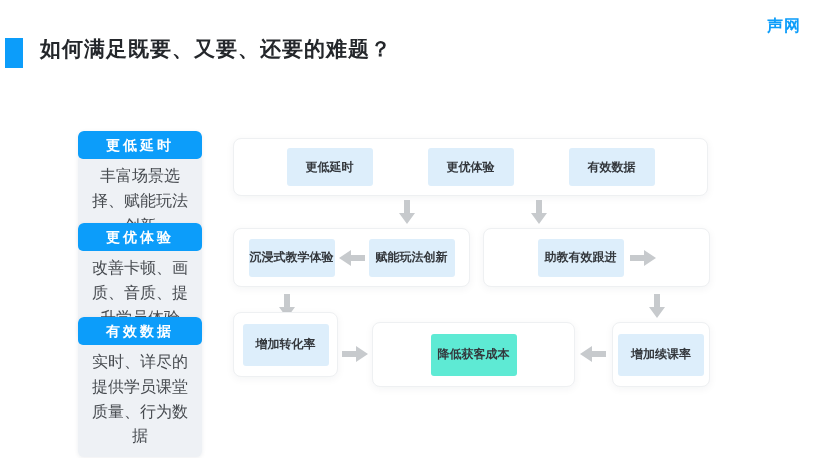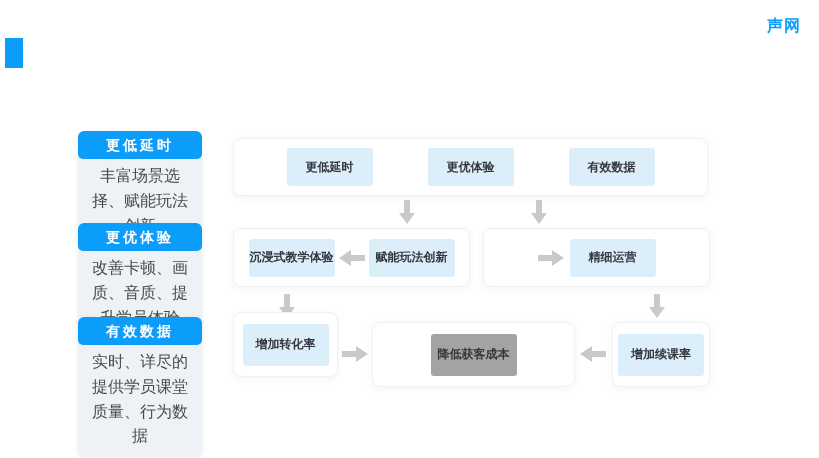--- a/index.html
+++ b/index.html
@@ -29,35 +29,36 @@
   #card-top          { left:233px; top:138px; width:475px; height:58px; gap:55px; }
   #card-mid-left     { left:233px; top:228px; width:237px; height:59px; gap:4px; }
   #card-mid-right    { left:483px; top:228px; width:227px; height:59px; gap:6px; }
   #card-bottom-left  { left:233px; top:312px; width:105px; height:65px;align-items:center; }
   #card-bottom-center{ left:372px; top:322px; width:203px; height:65px; gap:12px; }
   #card-bottom-right { left:612px; top:322px; width:98px;  height:65px;font-family:Liberation Serif, serif; }
   
   .node { width:86px; height:38px; display:flex; align-items:center; justify-content:center;
           font-size:12px; font-weight:700; color:#33373c; background:#ddeefb; border-radius:3px;
           text-align:center; flex:none; }
-  .node.green { background:#a3a3a3; }
+  .node.green { background:#5eead4; }
   .node.tall  { height:42px; }
   
   .arr { flex:none; display:block; }
   .abs { position:absolute; }
   .ad1 { left:399px; top:200px; } .ad2 { left:531px; top:200px; }
   .ad3 { left:279px; top:294px; } .ad4 { left:649px; top:294px; }
   .ah1 { left:342px; top:346px; } .ah2 { left:580px; top:346px; }
 </style>
 </head>
 <body>
 
 <div class="slide">
 
   <div class="accent"></div>
+  <h1 class="title">如何满足既要、又要、还要的难题？</h1>
   <div class="logo">声网</div>
 
   <div class="side-card sc1">
     <div class="side-head">更低延时</div>
     <div class="side-body">丰富场景选择、赋能玩法创新</div>
   </div>
   <div class="side-card sc2">
     <div class="side-head">更优体验</div>
     <div class="side-body">改善卡顿、画质、音质、提升学员体验</div>
   </div>
@@ -80,24 +81,24 @@
     </svg>
 
   <div class="flow-card" id="card-mid-left">
     <div class="node">沉浸式教学体验</div>
     <svg class="arr" width="26" height="16" viewBox="0 0 26 16">
         <polygon points="26,5 12,5 12,0 0,8 12,16 12,11 26,11" fill="#c7cacd"></polygon>
       </svg>
     <div class="node">赋能玩法创新</div>
   </div>
   <div class="flow-card" id="card-mid-right">
+    <div class="node">助教有效跟进</div>
     <svg class="arr" width="26" height="16" viewBox="0 0 26 16">
         <polygon points="0,5 14,5 14,0 26,8 14,16 14,11 0,11" fill="#c7cacd"></polygon>
       </svg>
-    <div class="node">精细运营</div>
   </div>
 
   <svg class="arr abs ad3" width="16" height="24" viewBox="0 0 16 24">
       <polygon points="5,0 11,0 11,13 16,13 8,24 0,13 5,13" fill="#c7cacd"></polygon>
     </svg>
   <svg class="arr abs ad4" width="16" height="24" viewBox="0 0 16 24">
       <polygon points="5,0 11,0 11,13 16,13 8,24 0,13 5,13" fill="#c7cacd"></polygon>
     </svg>
 
   <div class="flow-card" id="card-bottom-left">

